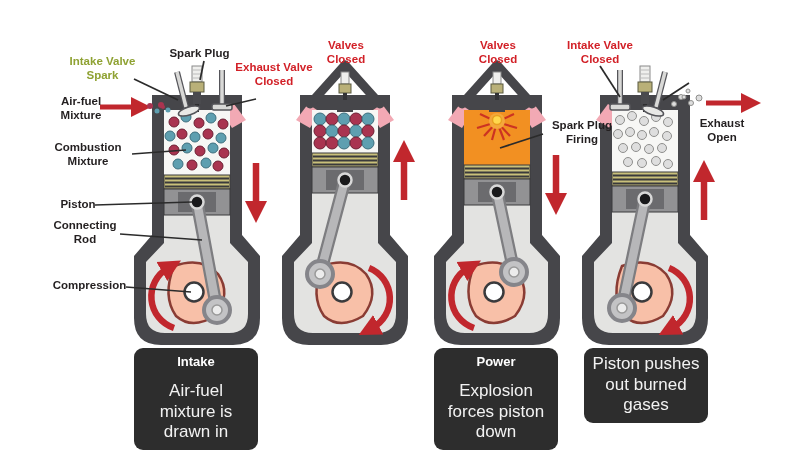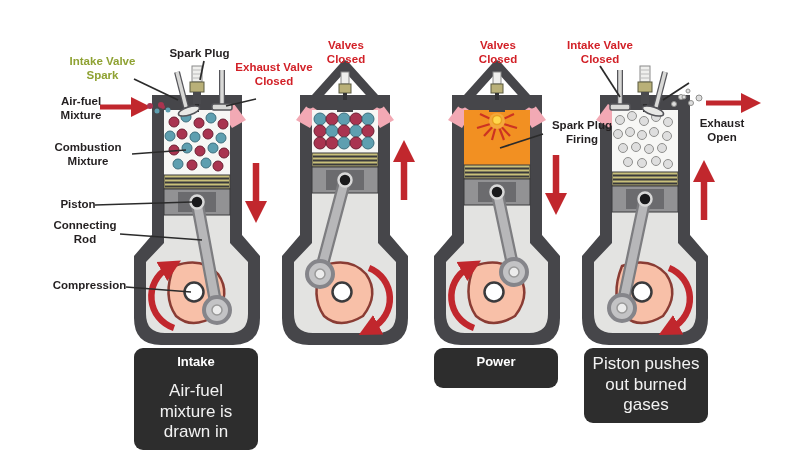--- a/index.html
+++ b/index.html
@@ -323,18 +323,19 @@
   <div class="callout" style="left:545px;top:119px;width:74px">Spark Plug Firing</div>
   <div class="callout red" style="left:556px;top:39px;width:88px">Intake Valve Closed</div>
   <div class="callout" style="left:692px;top:117px;width:60px">Exhaust Open</div>
 
   <div class="caption" style="left:134px">
     <div class="cap-title">Intake</div>
     <div class="cap-desc">Air-fuel mixture is drawn in</div>
   </div>
   <div class="caption" style="left:434px">
     <div class="cap-title">Power</div>
+    <div class="cap-desc">Explosion forces piston down</div>
   </div>
   <div class="caption" style="left:584px">
     <div class="cap-desc">Piston pushes out burned gases</div>
   </div>
 
 </div>
 
 </body></html>

